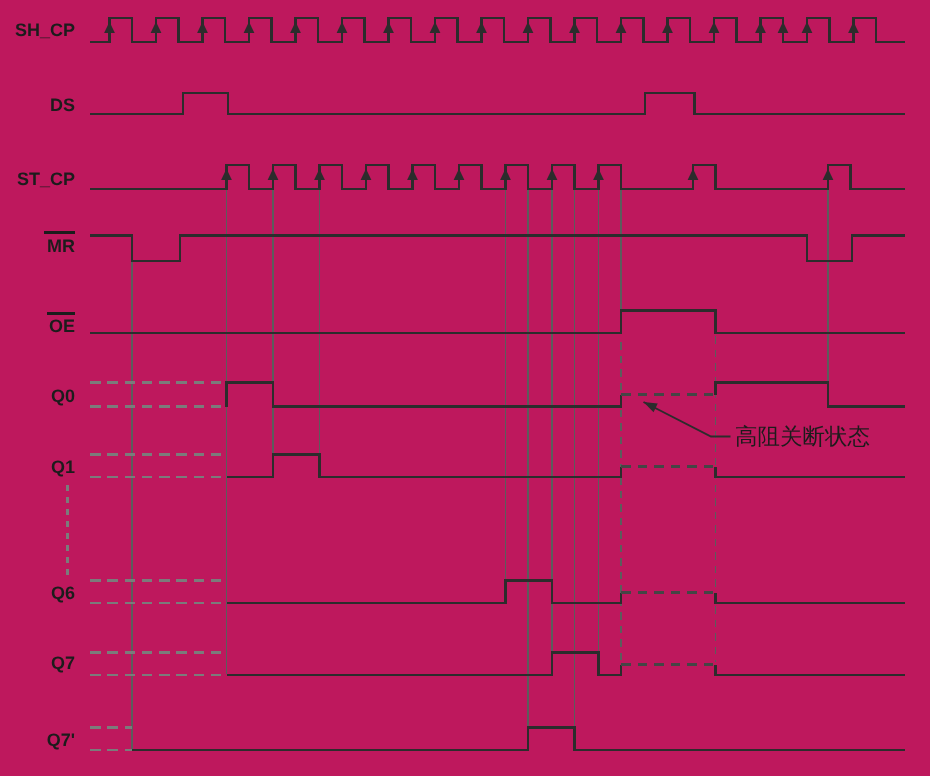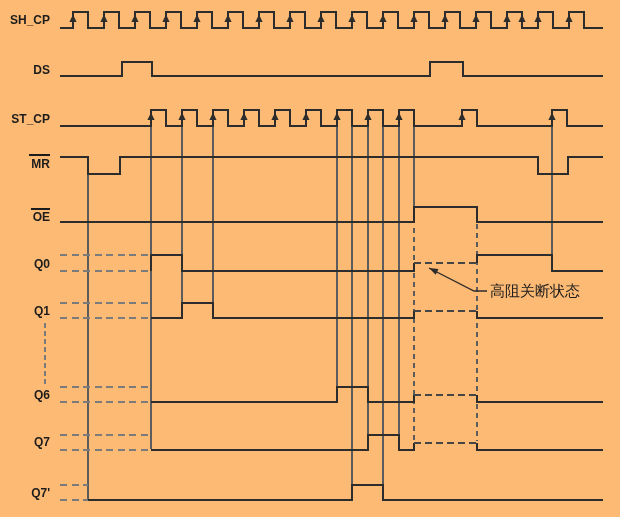--- a/index.html
+++ b/index.html
@@ -1,16 +1,16 @@
 <!DOCTYPE html>
 <html><head>
 <meta charset="utf-8">
 <style>
   html,body{margin:0;padding:0;background:#ffffff;}
-  .stage{position:relative;width:620px;height:517px;background:#fdba74;overflow:hidden;
+  .stage{position:relative;width:620px;height:517px;background:#be185d;overflow:hidden;
          font-family:"Liberation Sans", sans-serif;}
   svg{position:absolute;left:0;top:0;}
   text{font-family:"Liberation Sans","DejaVu Sans",sans-serif;}
 </style>
 </head>
 <body>
 
 <div class="stage">
   <svg id="diagram-svg" xmlns="http://www.w3.org/2000/svg" width="620" height="517" viewBox="0 0 620 517">
       <g>

